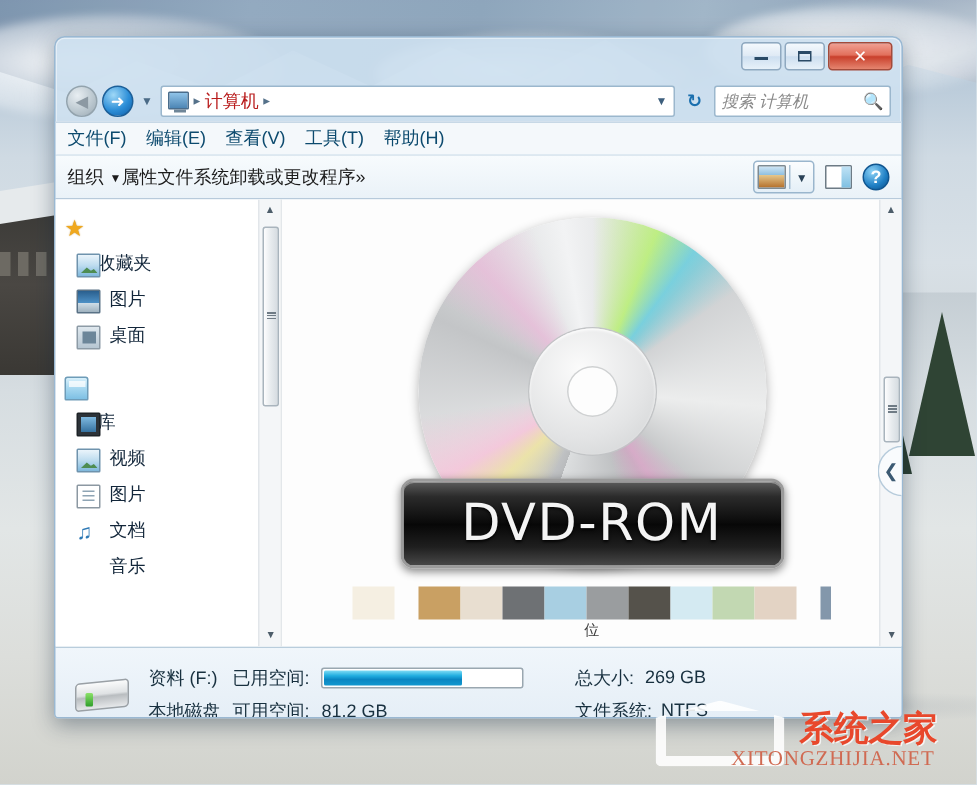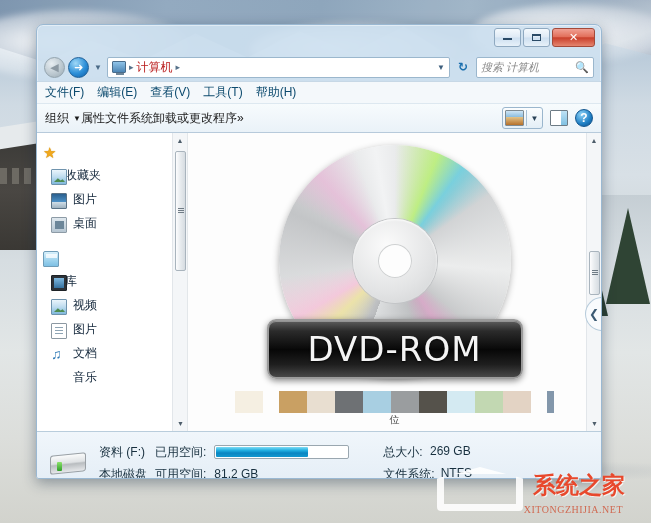--- a/index.html
+++ b/index.html
@@ -294,21 +294,21 @@
     position: absolute; left: 0; bottom: 10px; width: 86px; height: 44px;
     border: 7px solid rgba(255,255,255,.88); border-radius: 4px;
     clip-path: polygon(0 26%, 50% 0, 100% 26%, 100% 100%, 0 100%);
   }
   .wm-cn {
     position: absolute; right: 2px; bottom: 20px; font-size: 23px; font-weight: bold;
     color: #e8482c; text-shadow: 1px 1px 0 rgba(255,255,255,.75);
     font-family: "DejaVu Sans", sans-serif;
   }
   .wm-en {
-    position: absolute; right: 4px; bottom: 6px; font-size: 10px; letter-spacing: .5px;
+    position: absolute; right: 4px; bottom: 6px; font-size: 14px; letter-spacing: .5px;
     color: #d06a52; font-family: "Liberation Serif", serif;
   }
 </style>
 </head>
 <body>
 
 <div class="wallpaper">
   <div class="wp-sky"></div>
   <div class="wp-mount"></div>
   <div class="wp-cloud" style="left:-40px;top:10px;width:230px;height:70px;"></div>

